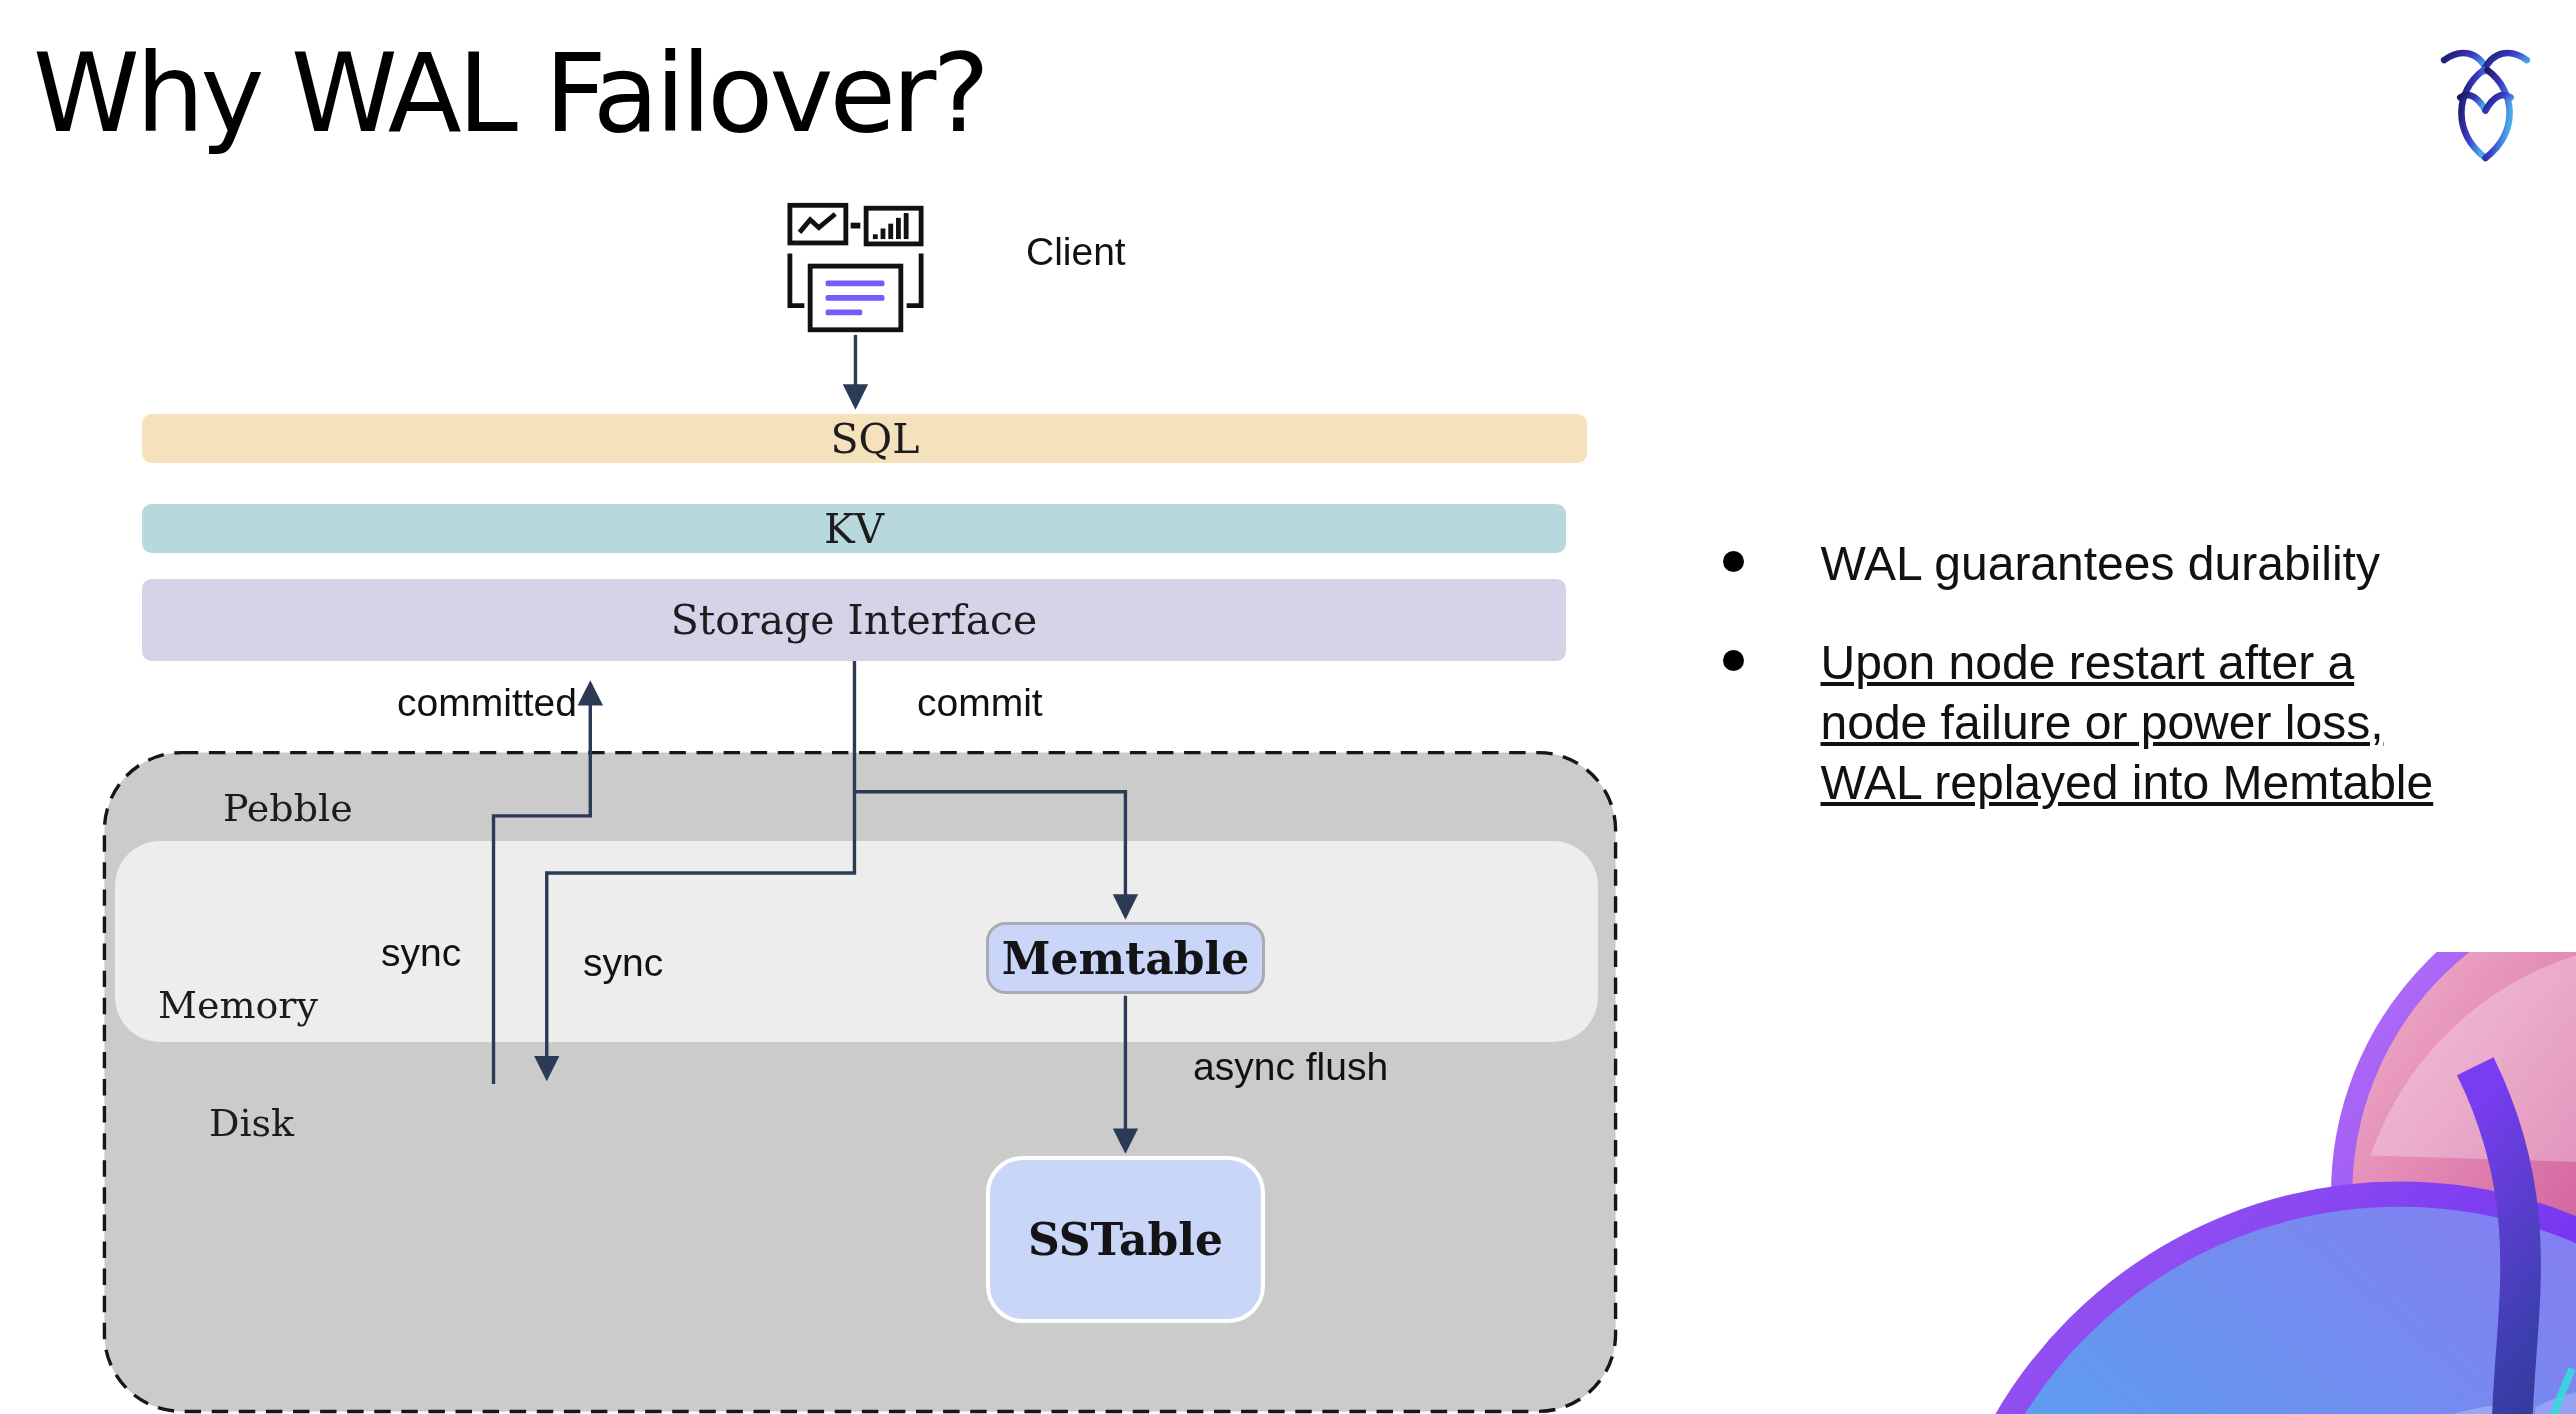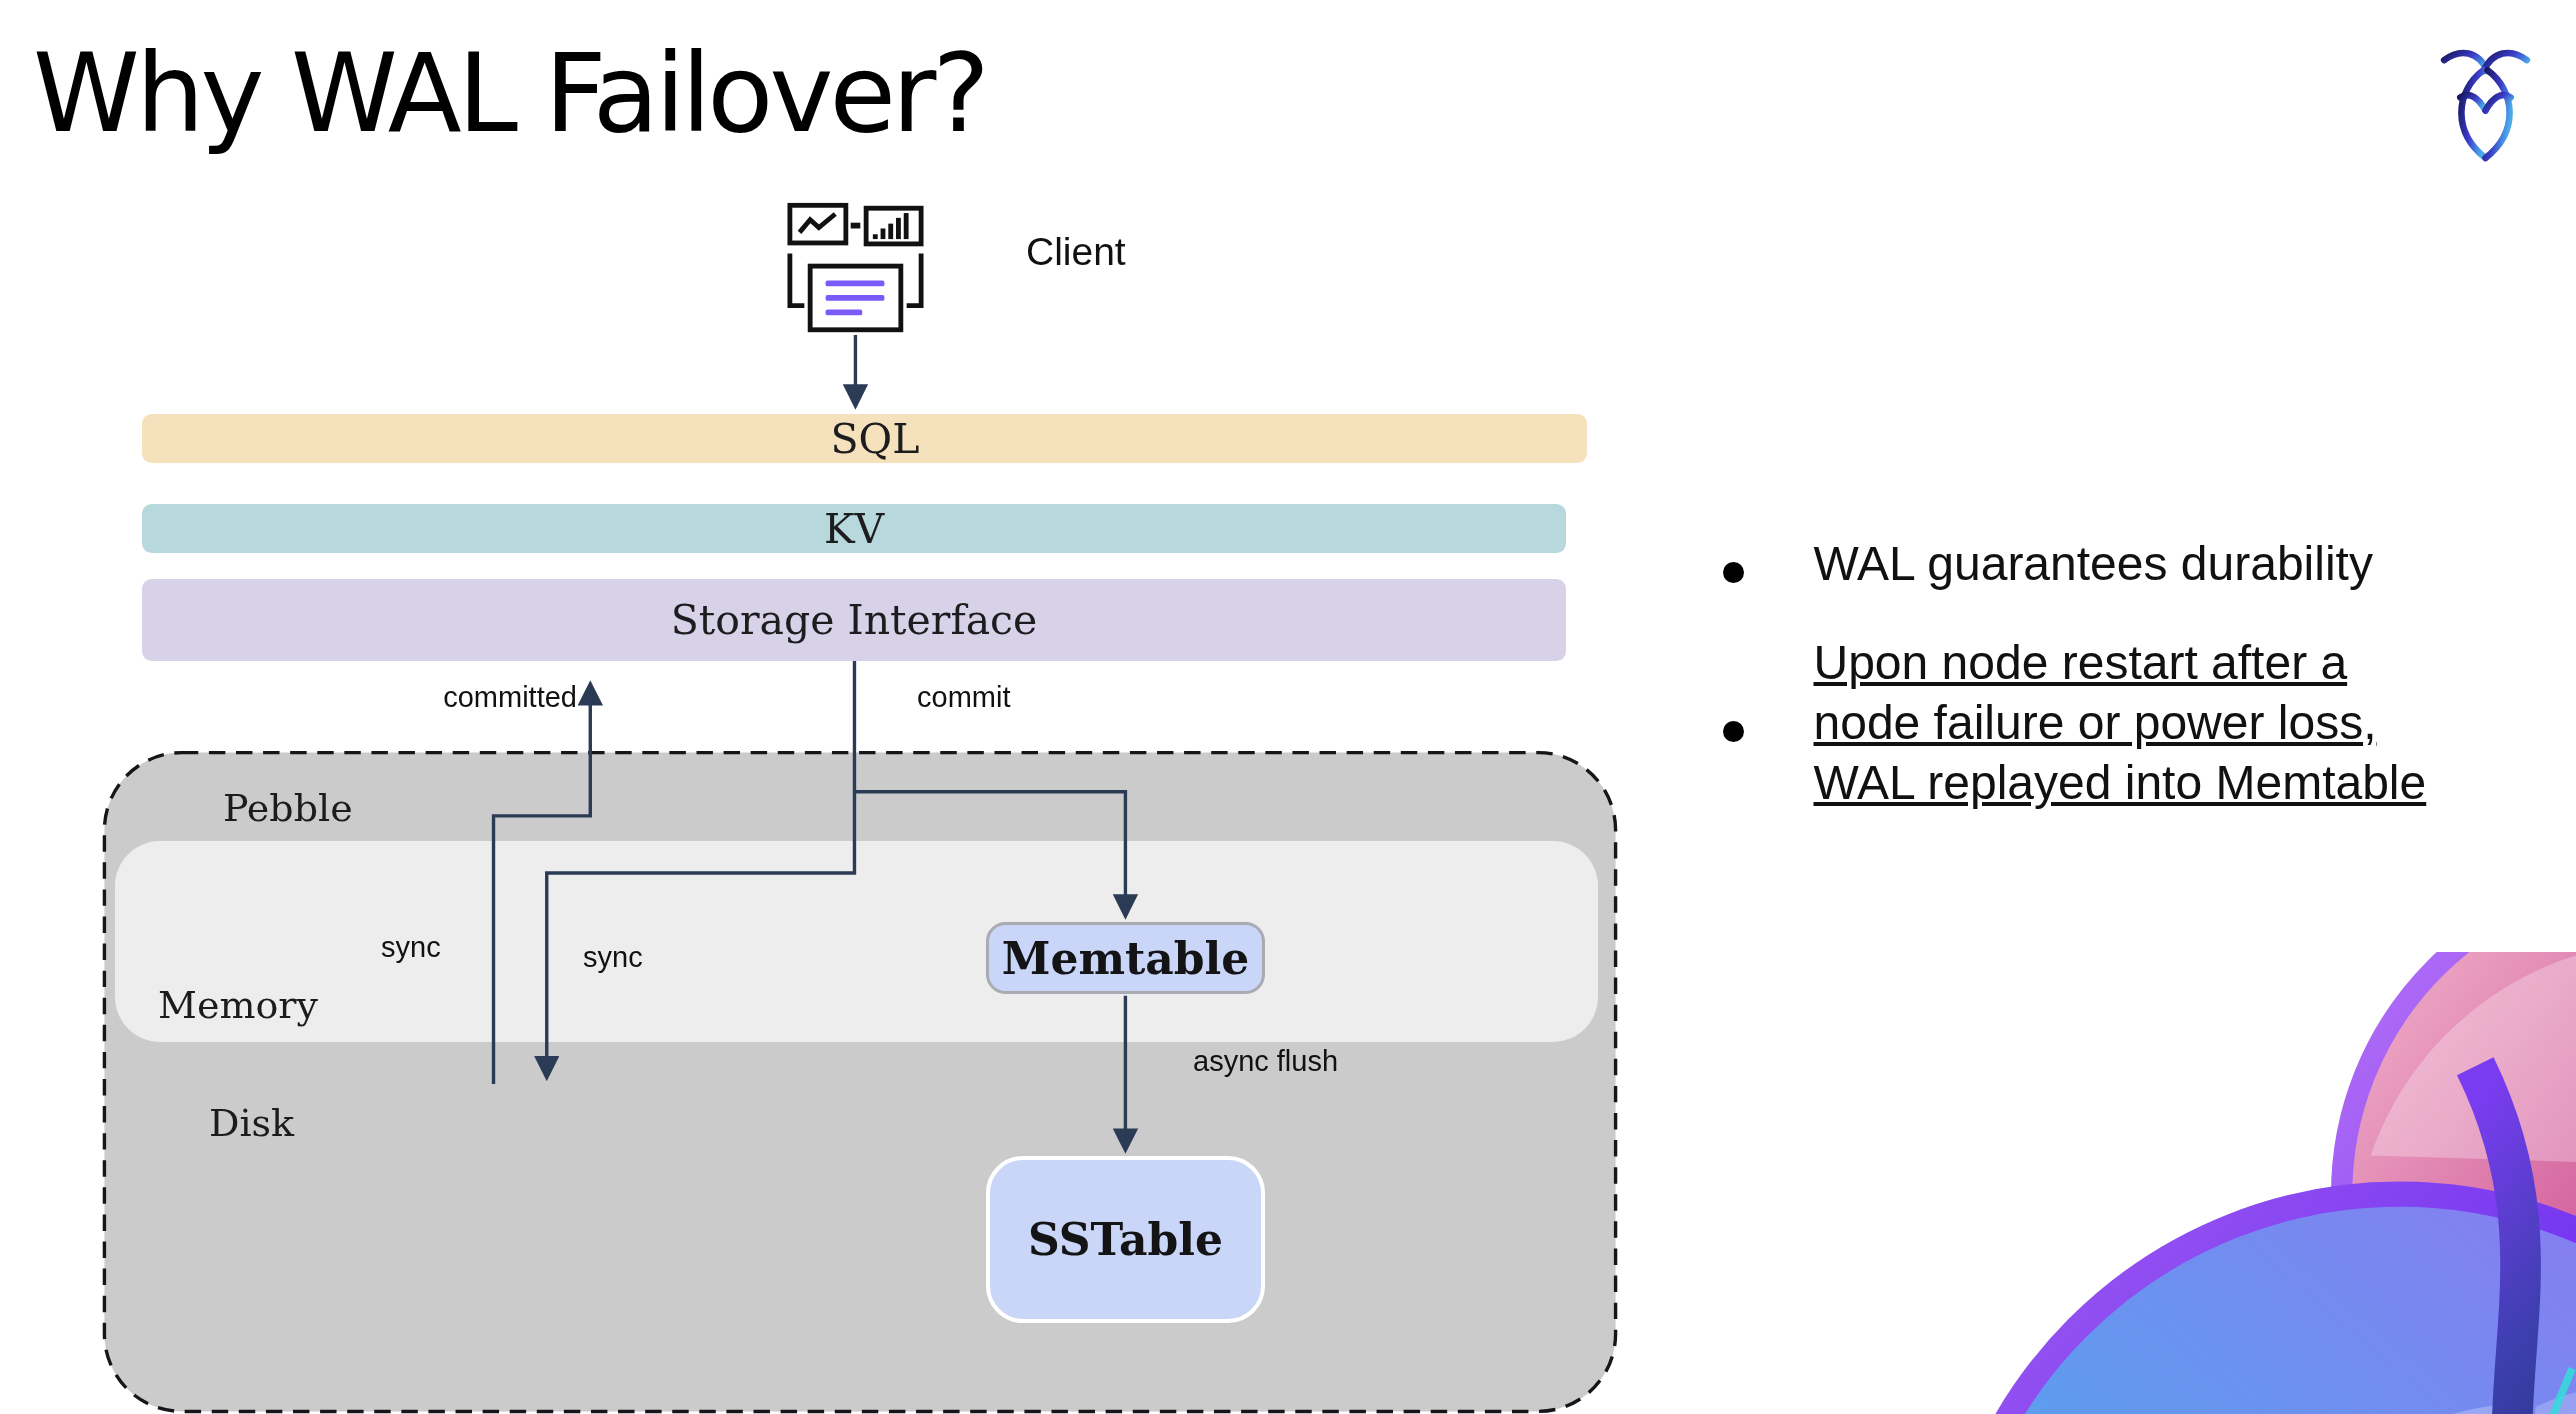--- a/index.html
+++ b/index.html
@@ -30,30 +30,30 @@
   #disk-label{left:209px;top:1101px;}
   
   .node{
     background:#c9d6f8;display:flex;align-items:center;justify-content:center;
     font-family:"DejaVu Serif",serif;font-weight:bold;font-size:44px;color:#141416;box-sizing:border-box;
   }
   #node-wal{left:453px;top:1084px;width:184px;height:205px;border:4.8px solid #fff;border-radius:33px;}
   #node-memtable{left:986px;top:922px;width:279px;height:72px;border:3.9px solid #aaaab2;border-radius:19.4px;}
   #node-sstable{left:986px;top:1156px;width:279px;height:167px;border:4.8px solid #fff;border-radius:37px;}
   
-  .edge-label{font-size:29px;color:#111;white-space:nowrap;}
+  .edge-label{font-size:39px;color:#111;white-space:nowrap;}
   #lbl-committed{left:329px;top:681px;width:248px;text-align:right;}
   #lbl-commit{left:917px;top:681px;}
   #lbl-sync-a{left:381px;top:931px;}
   #lbl-sync-b{left:583px;top:941px;}
   #lbl-async{left:1193px;top:1045px;}
   #client-label{left:1026px;top:230px;font-size:39px;}
   
   #bullets{left:1709px;top:534px;width:803px;}
-  .bullet{display:flex;align-items:center;}
+  .bullet{display:flex;align-items:flex-start;gap:7px;}
   .bullet + .bullet{margin-top:39px;text-decoration:underline;}
   .bullet-dot{
     flex:0 0 auto;width:21px;height:21px;border-radius:50%;background:#000;margin:17.4px 0 0 13.5px;
   }
   .bullet-text{
     margin-left:70px;font-size:48px;line-height:60px;color:#111;white-space:pre-line;
   }
   
   #client-icon{left:787px;top:202px;}
   #logo{left:2439px;top:46px;}

